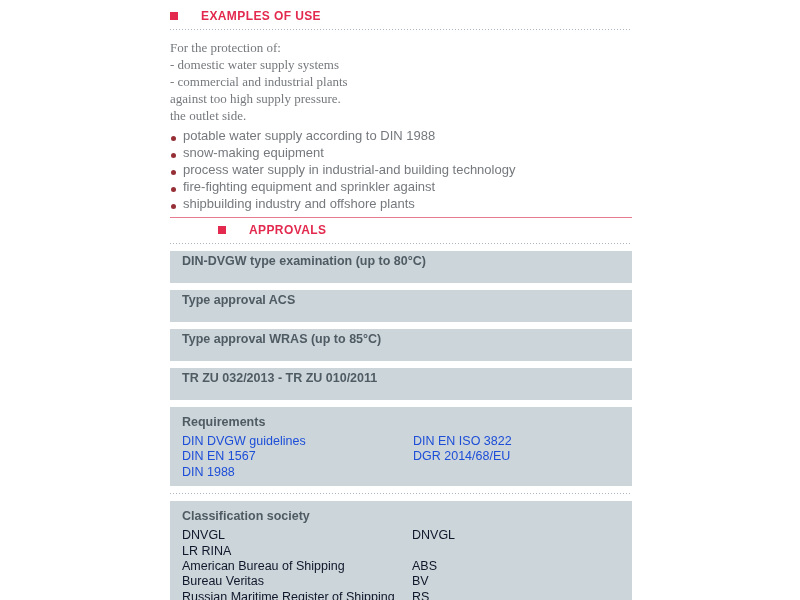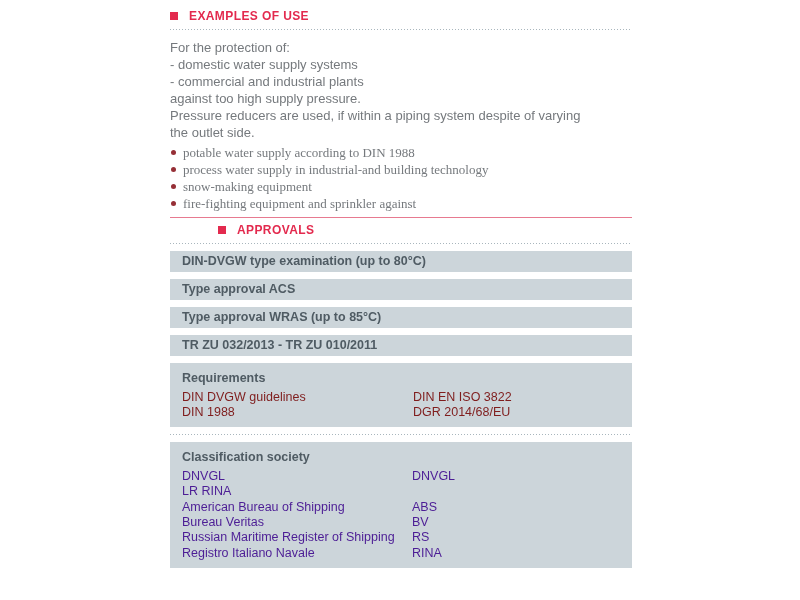--- a/index.html
+++ b/index.html
@@ -10,124 +10,128 @@
     overflow:hidden;
     position:relative;
   }
   .content {
     position:absolute;
     left:170px; top:0;
     width:462px;
   }
   
   .section-header {
-    display:flex; align-items:center; gap:11px;
+    display:flex; align-items:center; gap:23px;
     font-size:12px; font-weight:bold; letter-spacing:0.4px;
     color:#e32a4e;
   }
   .section-header .sq {
     width:8px; height:8px; background:#e32a4e; flex:0 0 auto;
   }
   .hdr1 { margin-top:9px; }
   .hdr2 { margin-top:5px;padding-left:48px; }
   
   .dotted-rule {
     height:2px; margin-top:6px;
     background-image:repeating-linear-gradient(to right,#a9b6bd 0,#a9b6bd 1px,transparent 1px,transparent 3px);
     background-size:100% 1px; background-repeat:no-repeat; background-position:0 0;
   }
   .red-rule { height:1px; background:#e77a90; margin-top:5px; }
   
   .para { margin-top:8px; font-size:13px; line-height:17px; color:#75797d; }
-  .para div { white-space:nowrap; }
+  .para div { white-space:nowrap;font-family:Liberation Serif, serif; }
   
   .bullets { margin-top:3px; list-style:none; }
-  .bullets li { display:flex; align-items:flex-start; line-height:17px; font-size:13px; color:#75797d;font-family:Liberation Serif, serif; }
+  .bullets li { display:flex; align-items:center; line-height:17px; font-size:13px; color:#75797d; }
   .bullets .dot {
     width:5px; height:5px; border-radius:50%;
     background:#962f36; margin:6px 7px 0 1px; flex:0 0 auto;
   }
   
   .bar {
-    height:21px; line-height:21px; margin-top:7px;
+    height:32px; line-height:21px; margin-top:7px;
     background:#ccd5da; padding-left:12px;
     font-size:12.5px; font-weight:bold; color:#4f5b63;
     white-space:nowrap;
   }
   .bar.first { margin-top:6px; }
   
   .info-box {
     background:#ccd5da; margin-top:7px;
     padding:7px 0 6px 12px;
   }
   .info-box .box-title {
     font-size:12.5px; font-weight:bold; color:#4f5b63;
     line-height:16px; margin-bottom:4px;
   }
   .cols { display:grid; grid-template-columns:231px 1fr; }
-  .col div, .rowline { font-size:12.5px; color:#7f1d1d; line-height:15.4px; white-space:nowrap; }
+  .col div, .rowline { font-size:12.5px; color:#1d4ed8; line-height:15.4px; white-space:nowrap; }
   .pair { display:grid; grid-template-columns:230px 1fr; }
-  .pair span { font-size:12.5px; color:#4c1d95; line-height:15.4px; white-space:nowrap; }
+  .pair span { font-size:12.5px; color:#0f172a; line-height:15.4px; white-space:nowrap; }
 </style>
 </head>
 <body>
 
 <div class="content">
 
   <div class="section-header hdr1">
     <span class="sq"></span>
     <span>EXAMPLES OF USE</span>
   </div>
   <div class="dotted-rule"></div>
 
   <div class="para">
     <div>For the protection of:</div>
     <div>-  domestic water supply systems</div>
     <div>-  commercial and industrial plants</div>
     <div>against too high supply pressure.</div>
-    <div>Pressure reducers are used, if within a piping system despite of varying</div>
     <div>the outlet side.</div>
   </div>
 
   <ul class="bullets">
     <li>
       <span class="dot"></span>
       <span>potable water supply according to DIN 1988</span>
     </li>
     <li>
       <span class="dot"></span>
+      <span>snow-making equipment</span>
+    </li>
+    <li>
+      <span class="dot"></span>
       <span>process water supply in industrial-and building technology</span>
     </li>
     <li>
       <span class="dot"></span>
-      <span>snow-making equipment</span>
+      <span>fire-fighting equipment and sprinkler against</span>
     </li>
     <li>
       <span class="dot"></span>
-      <span>fire-fighting equipment and sprinkler against</span>
+      <span>shipbuilding industry and offshore plants</span>
     </li>
   </ul>
 
   <div class="red-rule"></div>
   <div class="section-header hdr2">
     <span class="sq"></span>
     <span>APPROVALS</span>
   </div>
   <div class="dotted-rule"></div>
 
   <div class="bar first">DIN-DVGW type examination (up to 80°C)</div>
   <div class="bar">Type approval ACS</div>
   <div class="bar">Type approval WRAS (up to 85°C)</div>
   <div class="bar">TR ZU 032/2013 - TR ZU 010/2011</div>
 
   <div class="info-box">
     <div class="box-title">Requirements</div>
     <div class="cols">
       <div class="col">
         <div>DIN DVGW guidelines</div>
+        <div>DIN EN 1567</div>
         <div>DIN 1988</div>
       </div>
       <div class="col">
         <div>DIN EN ISO 3822</div>
         <div>DGR 2014/68/EU</div>
       </div>
     </div>
   </div>
 
   <div class="dotted-rule" style="margin-top:7px;"></div>

